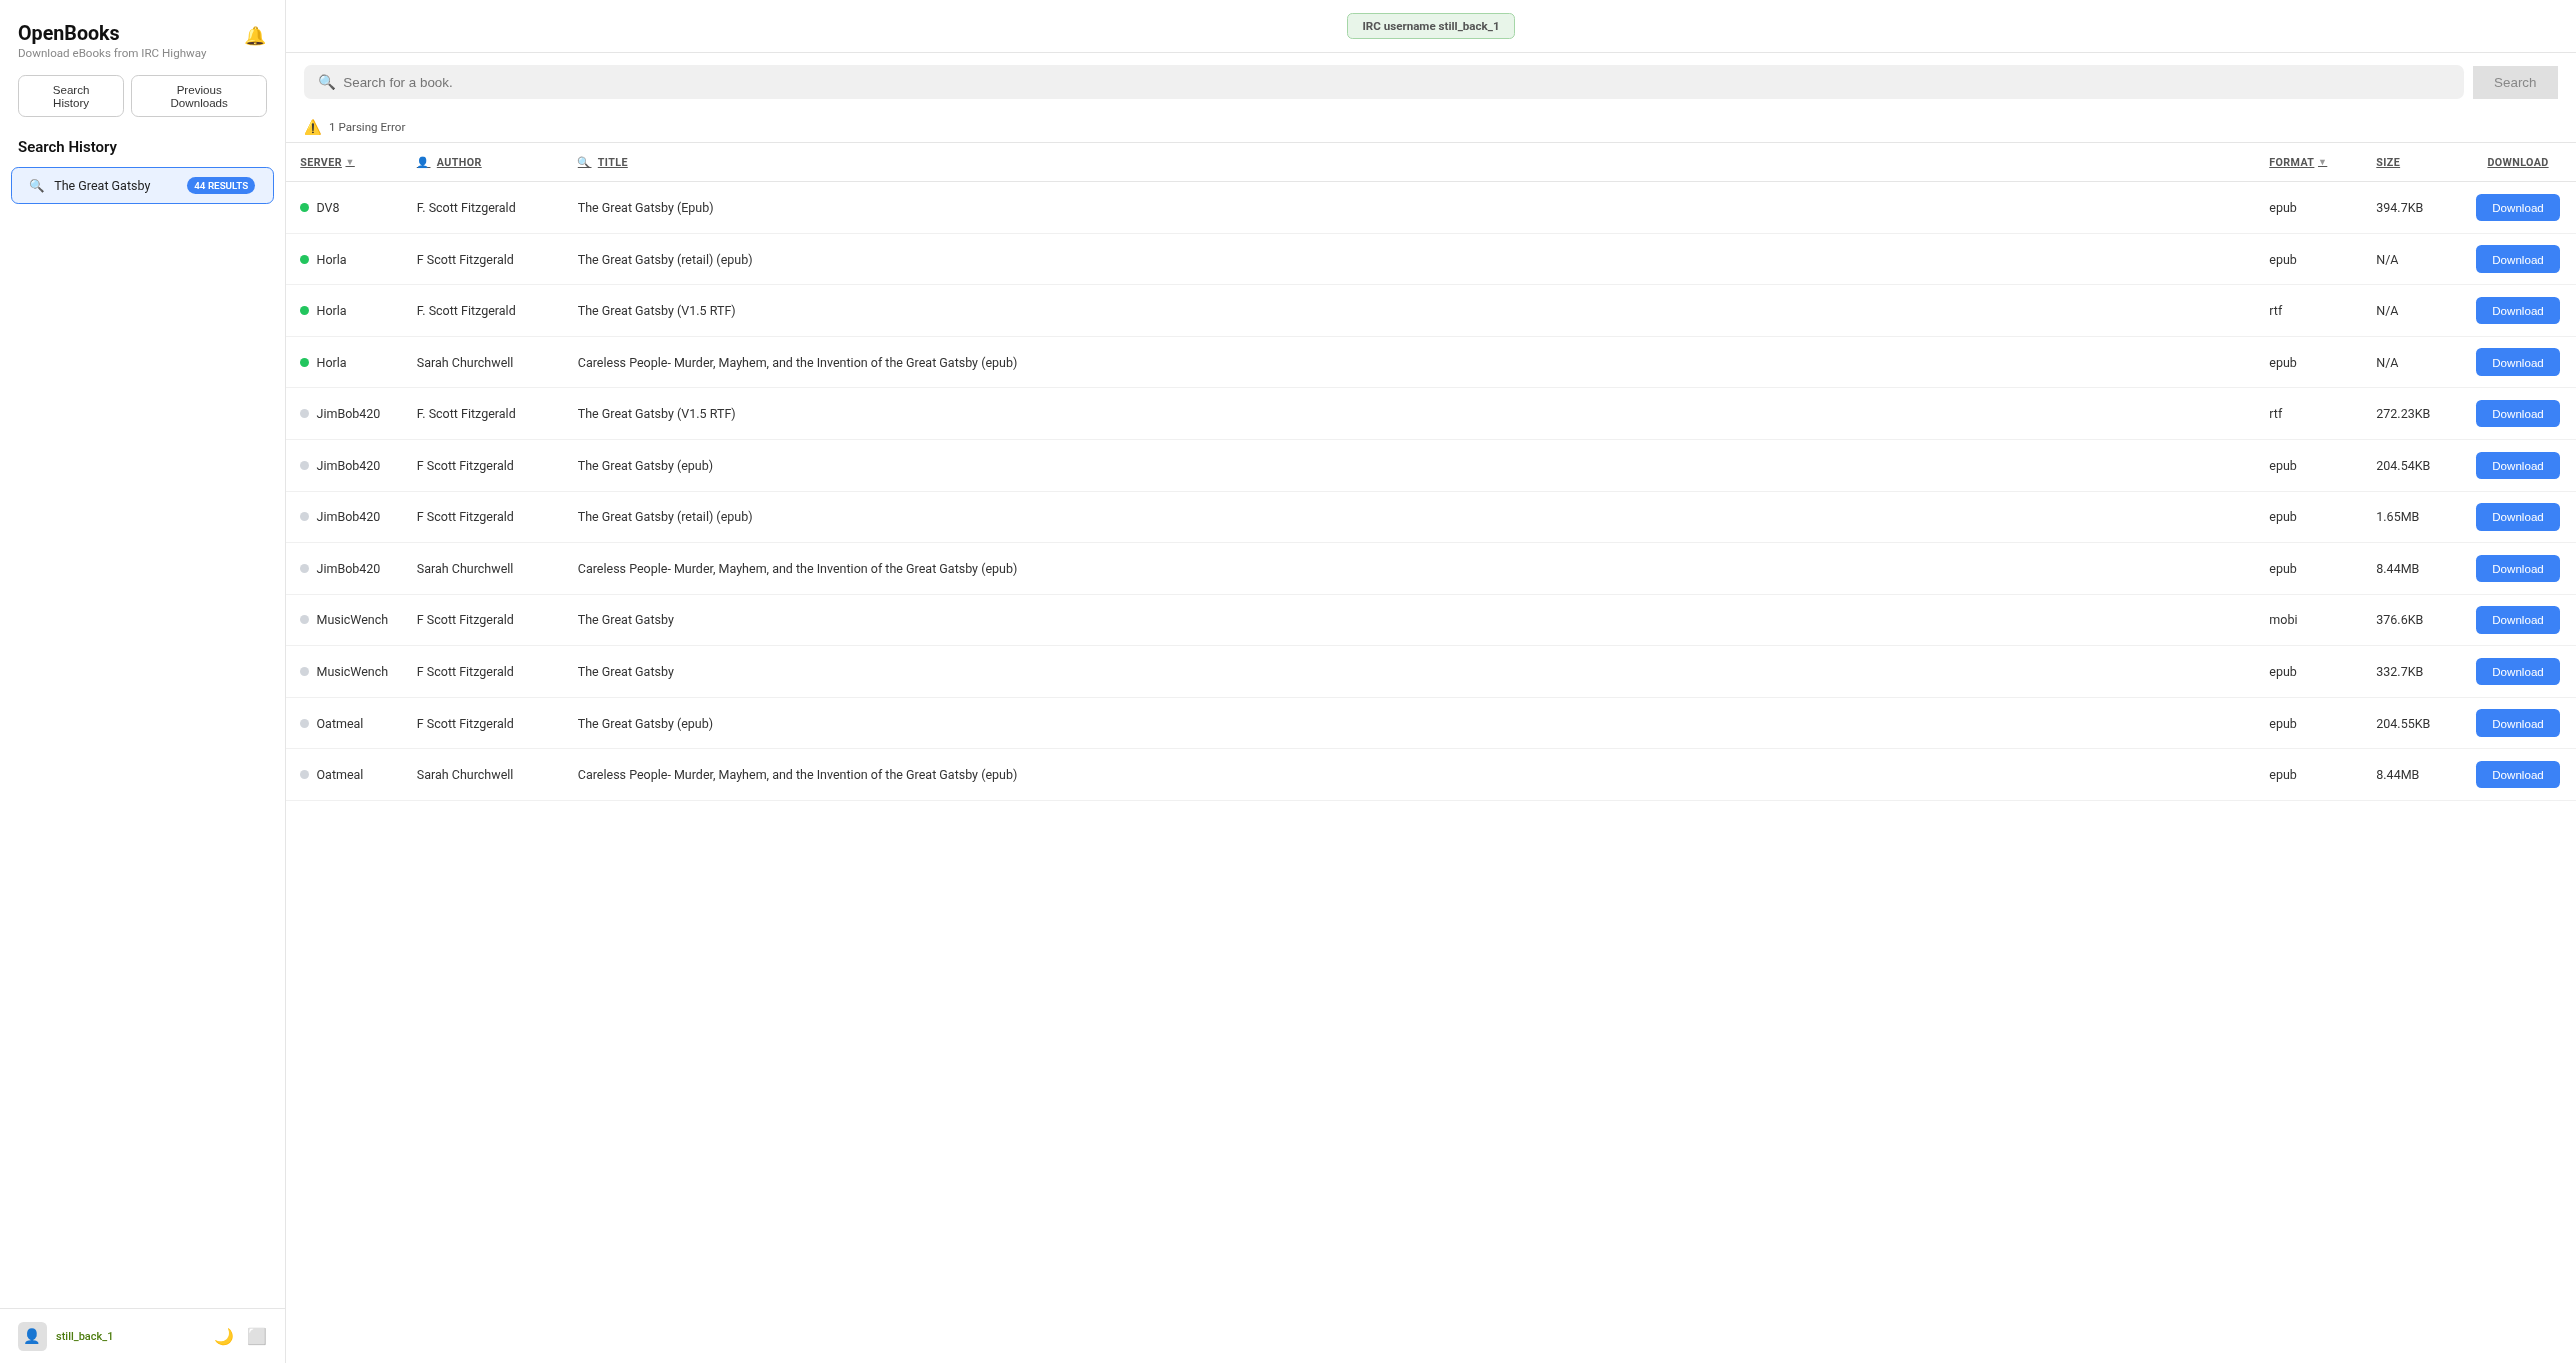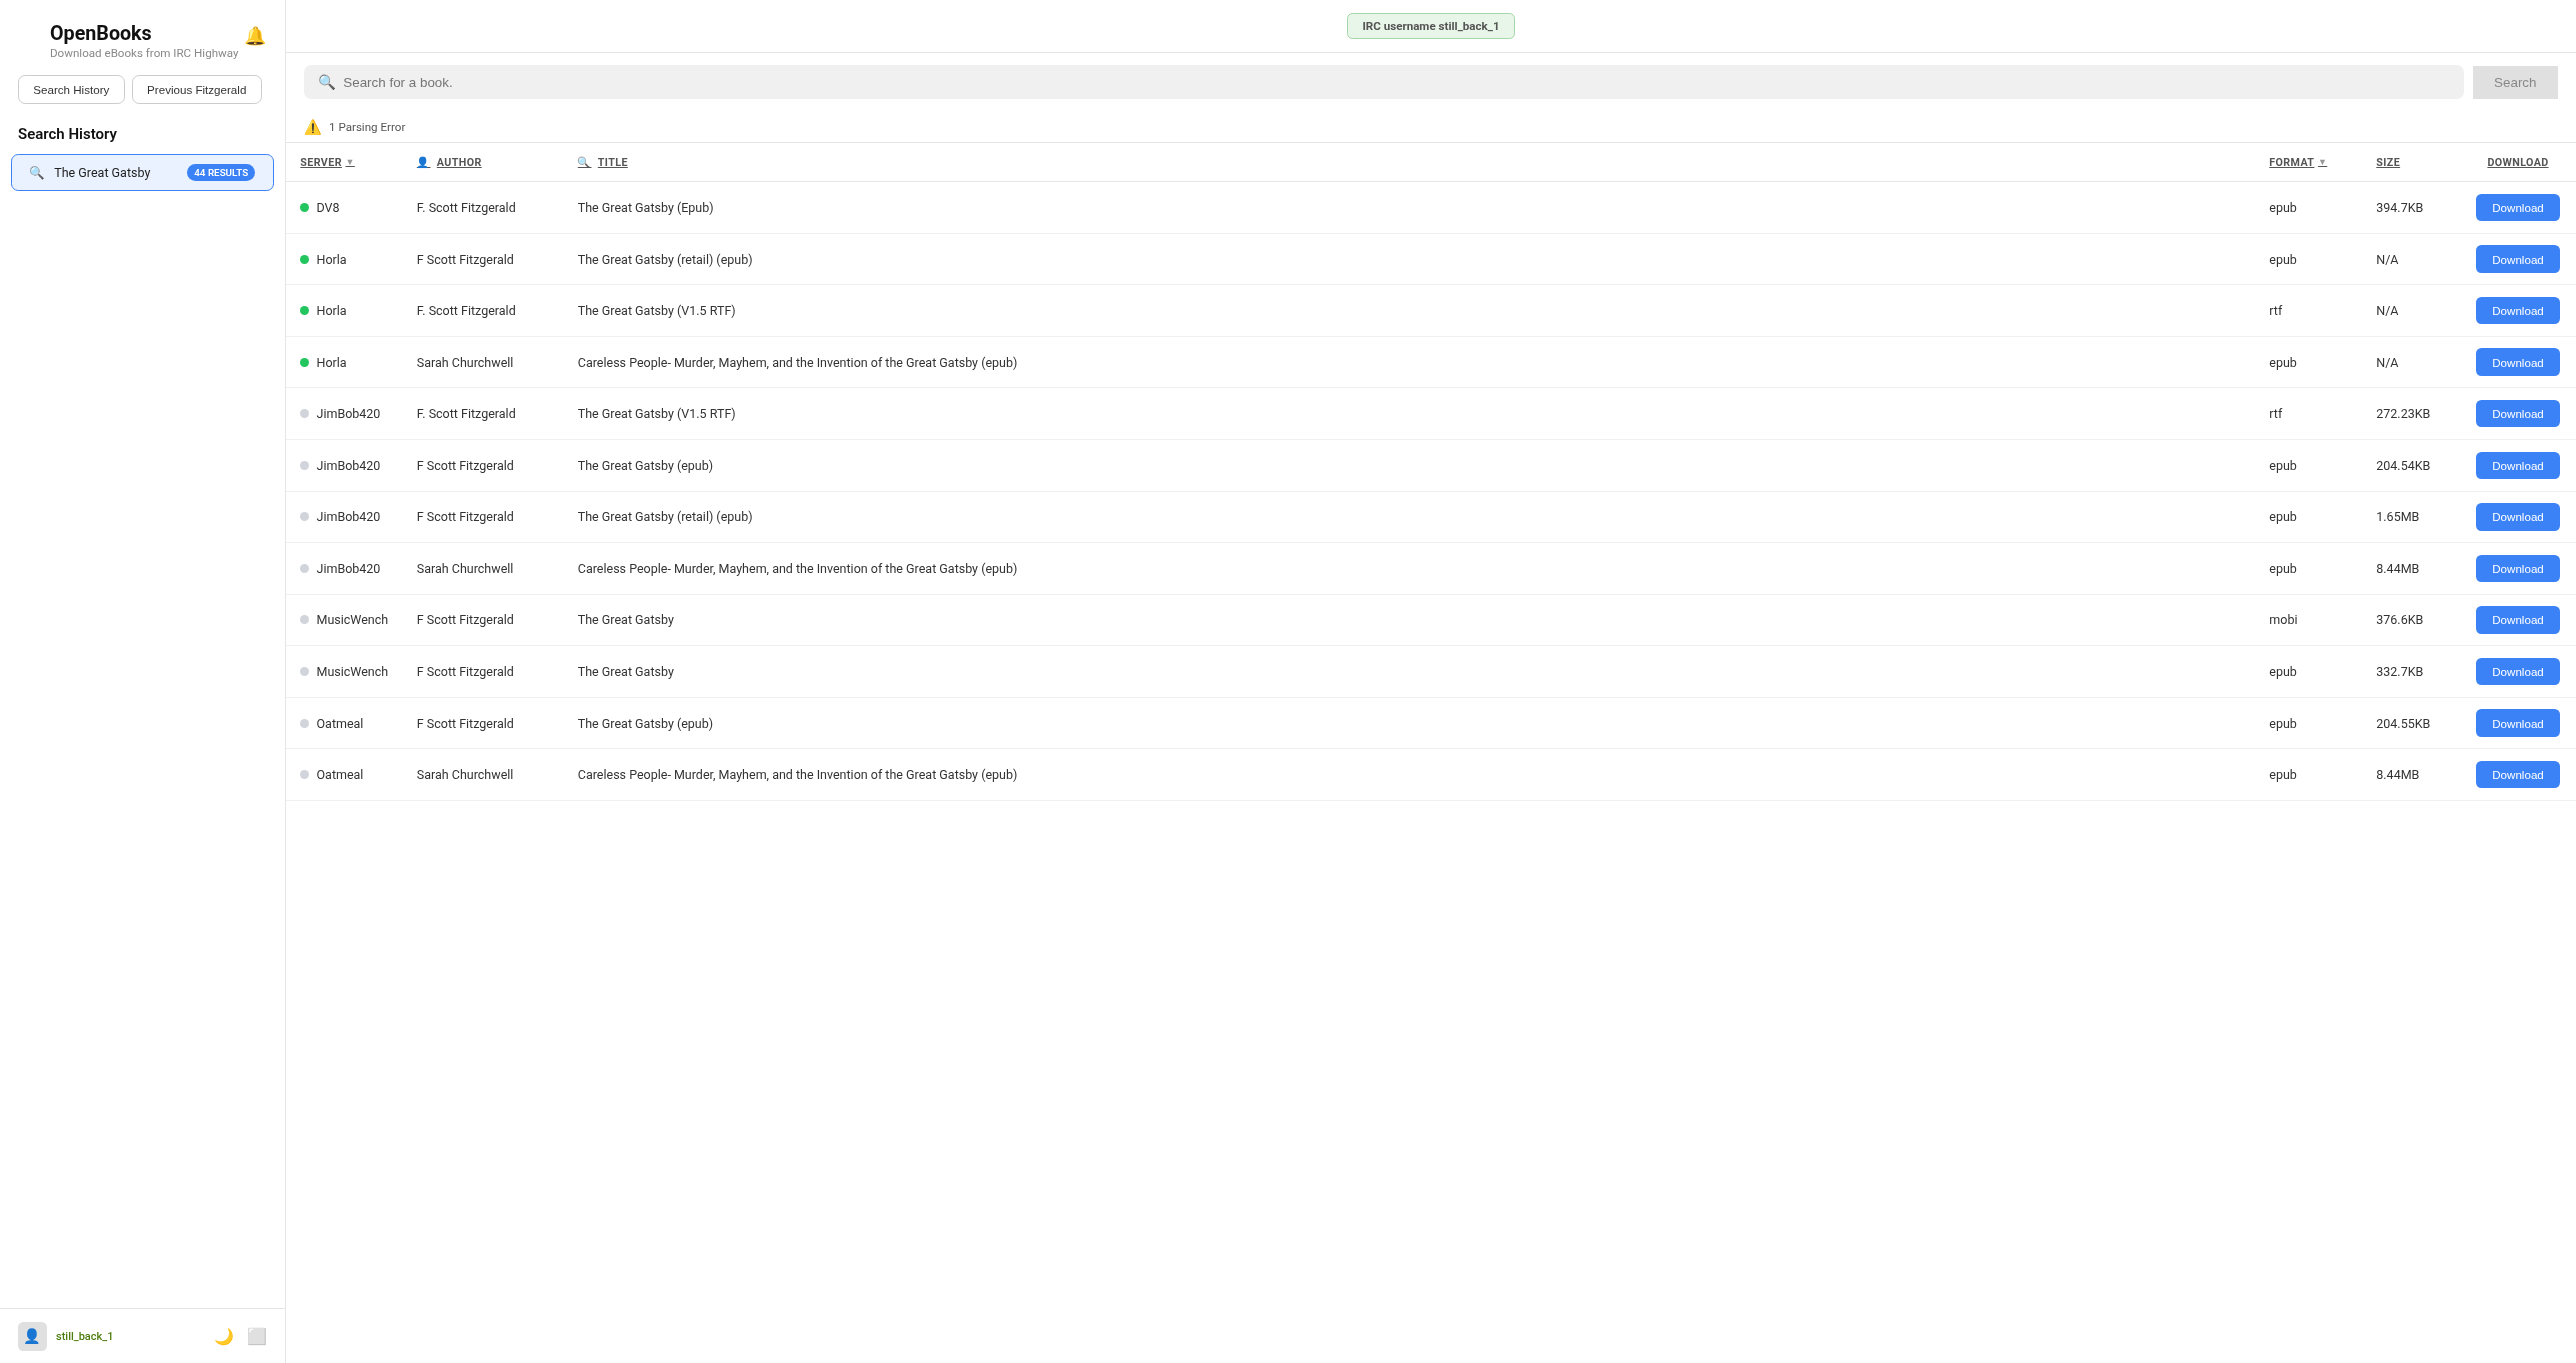--- a/index.html
+++ b/index.html
@@ -21,21 +21,20 @@
       flex-direction: column;
       padding: 0;
       position: relative;
     }
 
     .sidebar-header {
       padding: 21.5px 18px 14.3px 18px;
       display: flex;
       align-items: flex-start;
       justify-content: space-between;
-      margin-left: 32px;
     }
 
     .app-title {
       font-size: 19.7px;
       font-weight: 700;
       color: #111;
     }
 
     .app-subtitle {
       font-size: 11.6px;
@@ -336,21 +335,21 @@
   <div class="sidebar-header">
     <div>
       <div class="app-title">OpenBooks</div>
       <div class="app-subtitle">Download eBooks from IRC Highway</div>
     </div>
     <div class="bell-icon">🔔</div>
   </div>
 
   <div class="sidebar-buttons">
     <button class="sidebar-btn">Search History</button>
-    <button class="sidebar-btn">Previous Fitzgerald</button>
+    <button class="sidebar-btn">Previous Downloads</button>
   </div>
 
   <div class="search-history-label">Search History</div>
 
   <div class="search-history-item">
     <span class="search-icon-small">🔍</span>
     <span class="query-text">The Great Gatsby</span>
     <span class="results-badge">44 RESULTS</span>
   </div>
 

